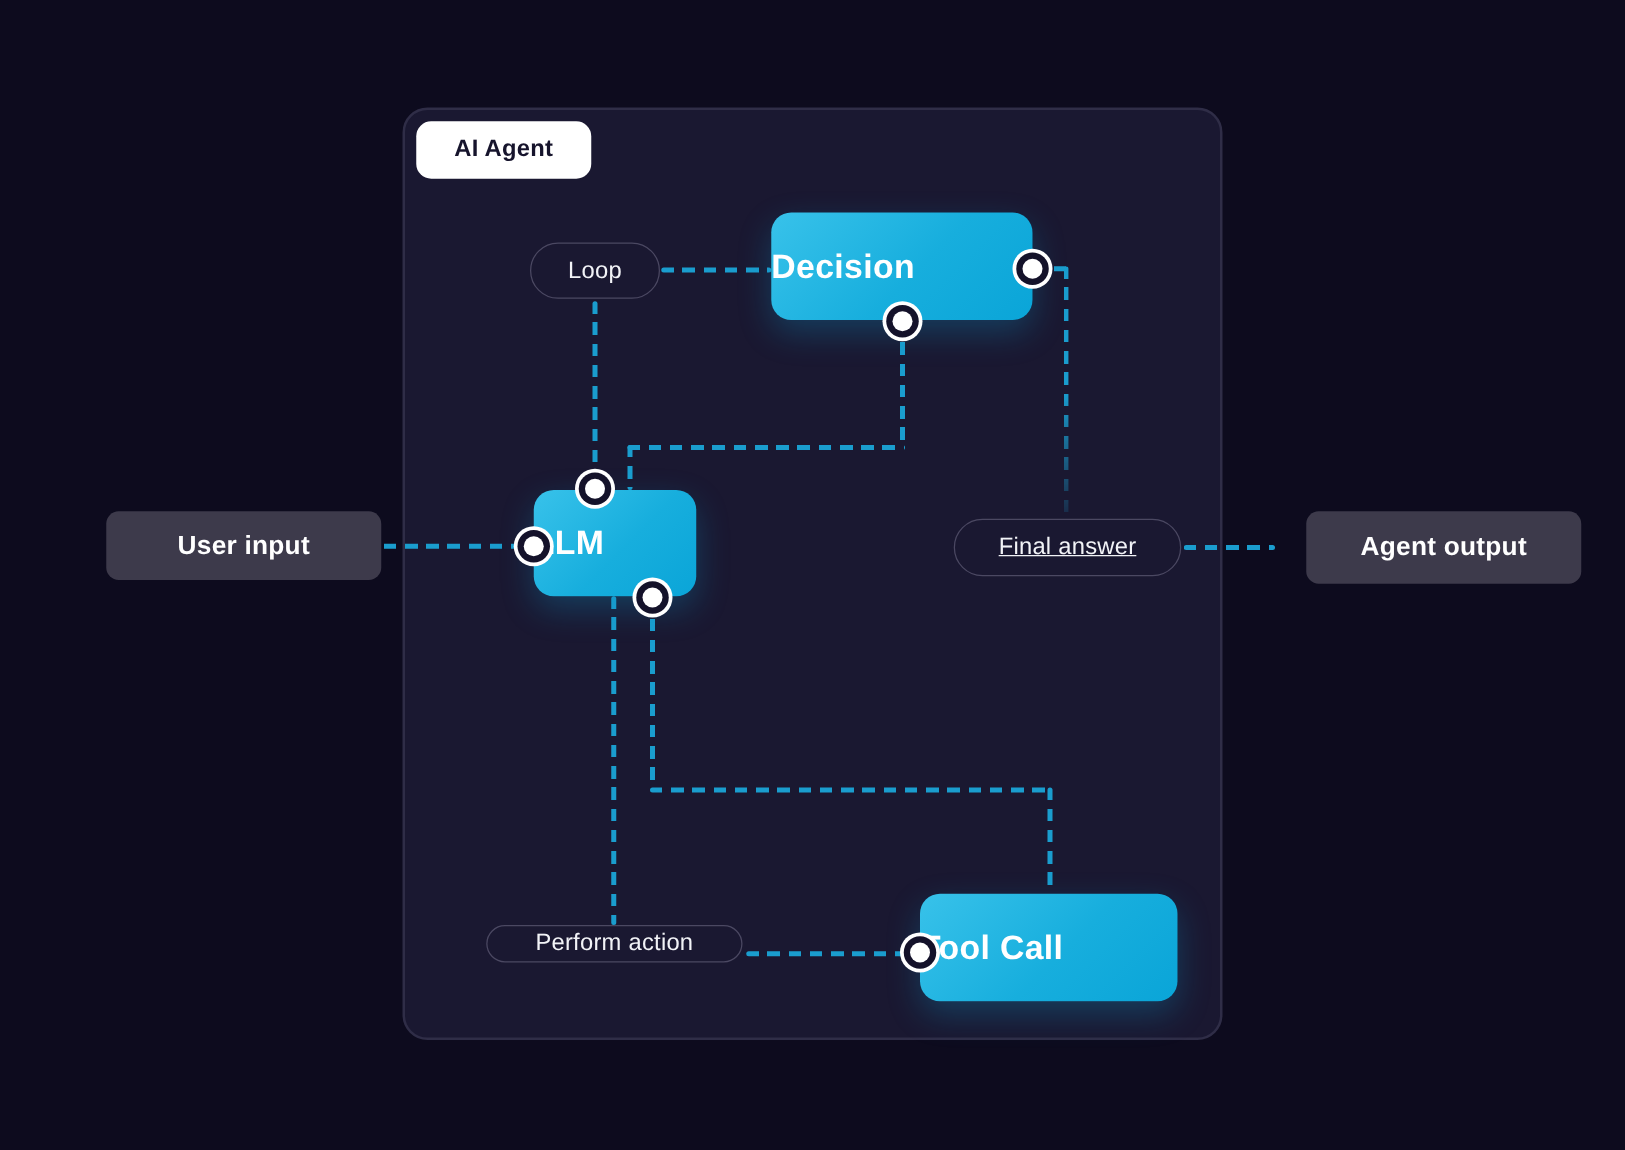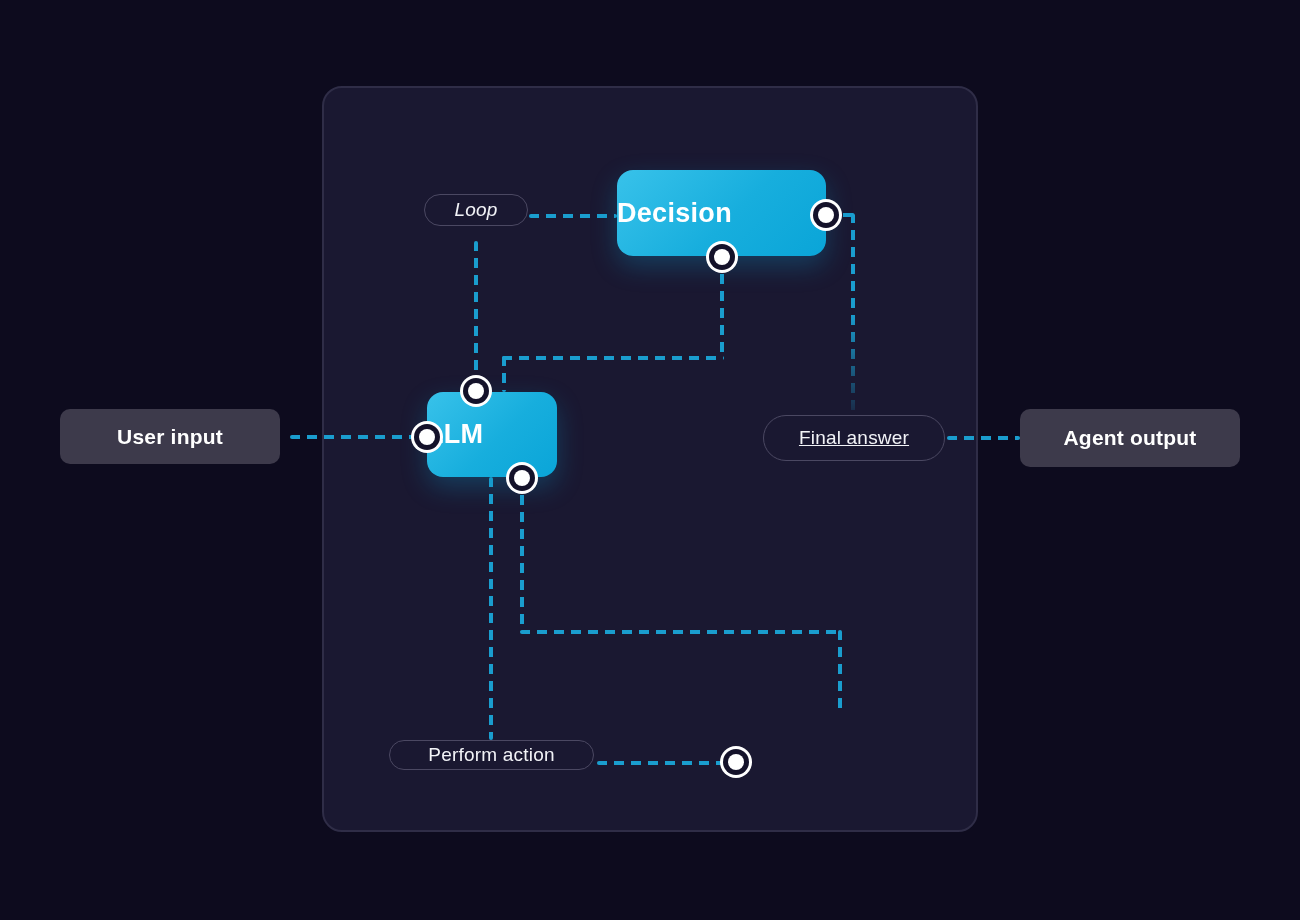--- a/index.html
+++ b/index.html
@@ -48,32 +48,33 @@
   .box-decision{left:617px;top:170px;width:209px;height:86px;}
   .box-llm{left:427px;top:392px;width:130px;height:85px;}
   .box-toolcall{left:736px;top:715px;width:206px;height:86px;}
 
   
   .gray-box{
     position:absolute;display:flex;align-items:center;justify-content:center;
     background:var(--gray-box);border-radius:10px;
     color:#ffffff;font-weight:bold;font-size:21px;letter-spacing:.2px;
     z-index:2;
+    margin-left:25px;
   }
   .box-user-input{left:60px;top:409px;width:220px;height:55px;}
   .box-agent-output{left:1020px;top:409px;width:220px;height:58px;}
 
   
   .pill{
     position:absolute;display:flex;align-items:center;justify-content:center;
     border:1.5px solid var(--pill-border);border-radius:24px;
     color:#f2f3f7;font-size:19px;letter-spacing:.2px;
     background:transparent;z-index:2;
   }
-  .pill-loop{left:424px;top:194px;width:104px;height:32px;font-style:italic;}
+  .pill-loop{left:424px;top:194px;width:104px;height:45px;}
   .pill-final{left:763px;top:415px;width:182px;height:46px;text-decoration:underline;}
   .pill-perform{left:389px;top:740px;width:205px;height:30px;}
 
   
   .dash-h{
     position:absolute;height:4px;border-radius:2px;z-index:1;
     background:repeating-linear-gradient(90deg,var(--dash) 0 10px,transparent 10px 17px);
   }
   .dash-v{
     position:absolute;width:4px;border-radius:2px;z-index:1;
@@ -91,20 +92,23 @@
     box-shadow:0 0 0 5px #14122a,0 0 0 8px #ffffff;
     z-index:5;
   }
 </style>
 </head>
 <body>
 
 <div class="stage">
 
   <div class="agent-panel"></div>
+  <div class="agent-tag">
+    <span>AI Agent</span>
+  </div>
 
   <div class="dash-h" style="left:290px;top:435px;width:137px;"></div>
   <div class="dash-h" style="left:529px;top:214px;width:88px;"></div>
   <div class="dash-v" style="left:474px;top:241px;height:150px;"></div>
 
   <div class="dash-v" style="left:720px;top:257px;height:101px;"></div>
   <div class="dash-h" style="left:502px;top:356px;width:222px;"></div>
   <div class="dash-v" style="left:502px;top:356px;height:36px;"></div>
 
   <div class="dash-h" style="left:826px;top:213px;width:29px;"></div>
@@ -116,20 +120,23 @@
   <div class="dash-v" style="left:838px;top:630px;height:85px;"></div>
 
   <div class="dash-v" style="left:489px;top:477px;height:263px;"></div>
   <div class="dash-h" style="left:597px;top:761px;width:139px;"></div>
 
   <div class="cyan-box box-decision">
     <span>Decision</span>
   </div>
   <div class="cyan-box box-llm">
     <span>LLM</span>
+  </div>
+  <div class="cyan-box box-toolcall">
+    <span>Tool Call</span>
   </div>
 
   <div class="gray-box box-user-input">
     <span>User input</span>
   </div>
   <div class="gray-box box-agent-output">
     <span>Agent output</span>
   </div>
 
   <div class="pill pill-loop">

